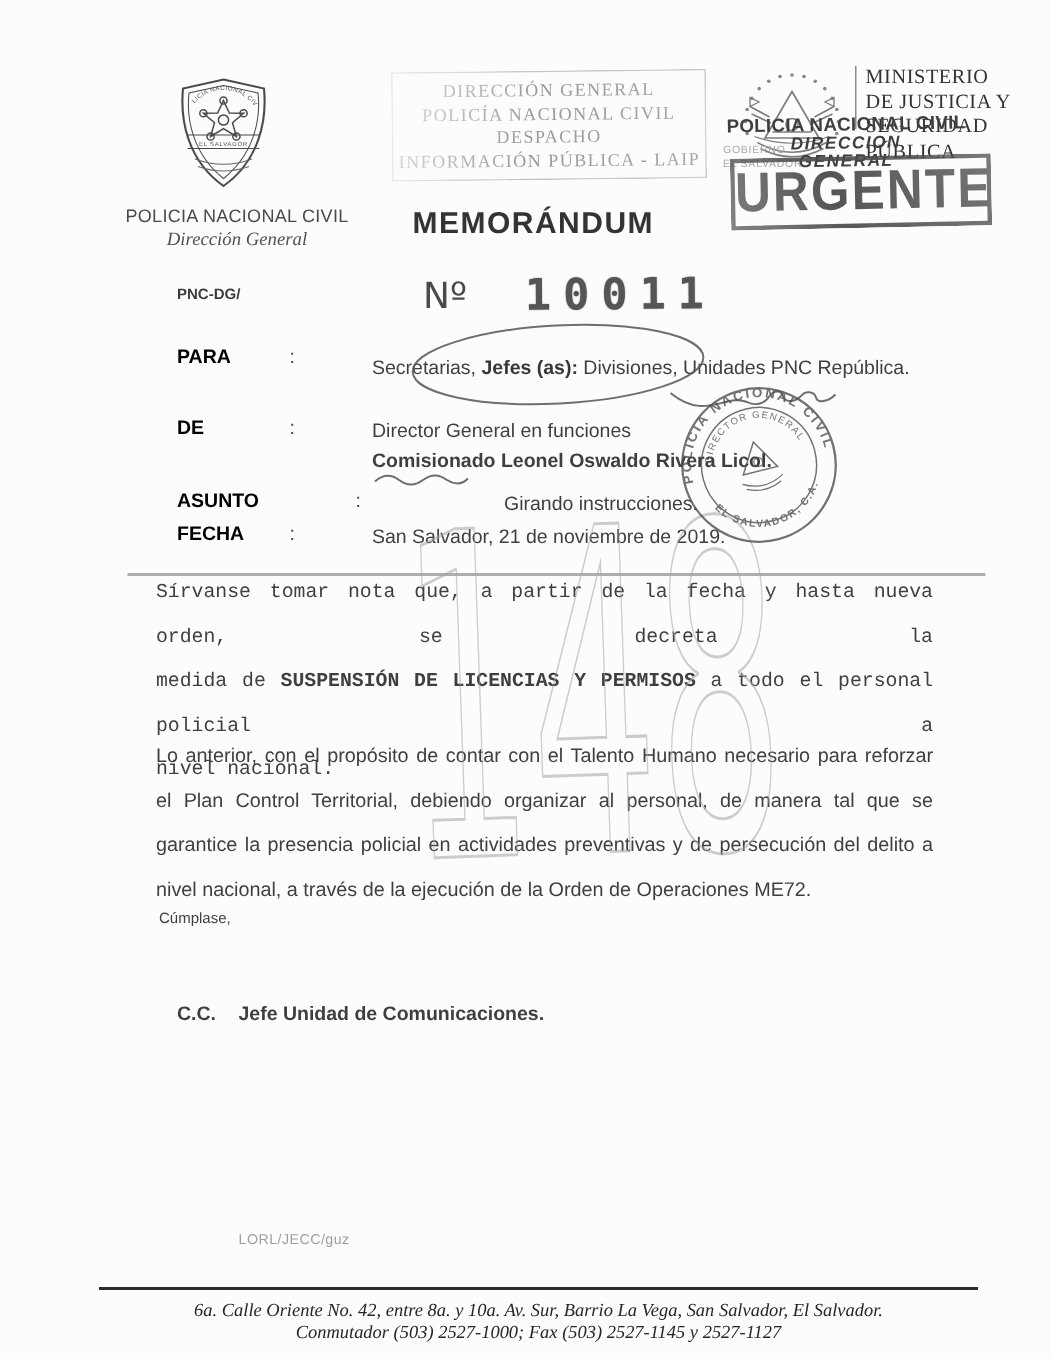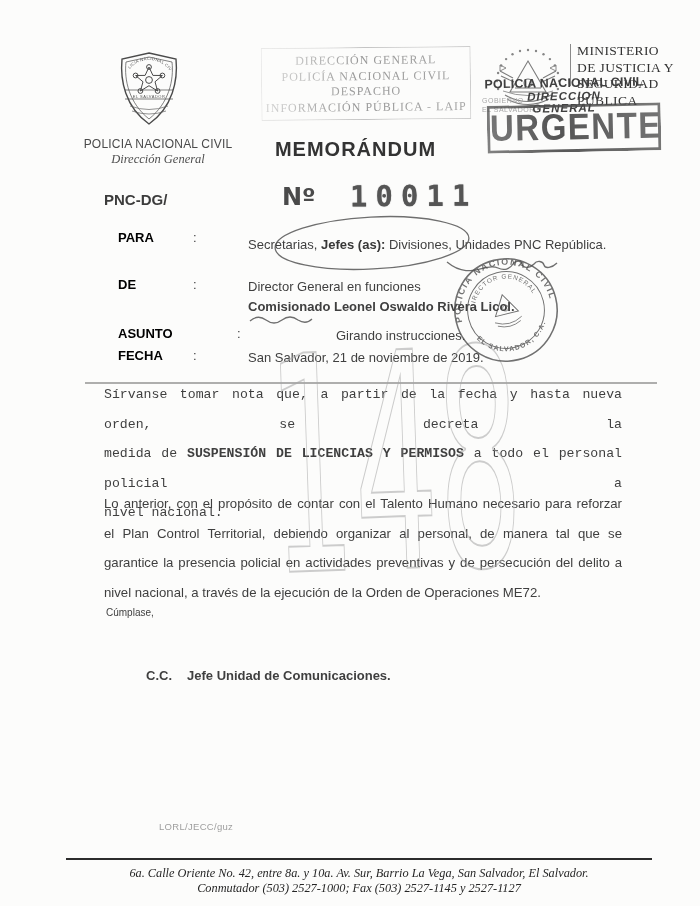--- a/index.html
+++ b/index.html
@@ -33,22 +33,22 @@
   #urgent-box{left:487px;top:104px;width:168px;height:42px;border:3px solid #4b4b4b;z-index:4;
     transform:rotate(-1.2deg);opacity:.92;
     -webkit-mask-image:linear-gradient(70deg,rgba(0,0,0,.75),rgba(0,0,0,1) 40%,rgba(0,0,0,.8));
     mask-image:linear-gradient(70deg,rgba(0,0,0,.75),rgba(0,0,0,1) 40%,rgba(0,0,0,.8));}
   #urgent-word{width:100%;text-align:center;font-weight:bold;font-size:33px;line-height:40px;
     letter-spacing:1.5px;color:#464646;transform:scaleY(1.12);font-family:"Liberation Sans",sans-serif;}
 
   
   #memo-title{left:248px;top:138px;width:215px;text-align:center;font-weight:bold;font-size:20px;
     letter-spacing:1px;color:#333;z-index:2;}
-  #ref-code{left:104px;top:191px;font-weight:bold;font-size:15px;color:#3c3c3c;z-index:2;}
-  #no-label{left:282px;top:183px;font-size:24px;font-weight:bold;color:#4a4a4a;z-index:2;
+  #ref-code{left:118px;top:191px;font-weight:bold;font-size:10px;color:#3c3c3c;z-index:2;}
+  #no-label{left:282px;top:183px;font-size:24px;font-weight:normal;color:#4a4a4a;z-index:2;
     font-family:"DejaVu Sans",sans-serif;}
   #memo-number{left:350px;top:179px;font-family:"DejaVu Sans Mono",monospace;font-weight:bold;
     font-size:29px;letter-spacing:8px;color:#555;z-index:2;transform:rotate(-.4deg);
     text-shadow:0 0 1px #8a8a8a;text-align:center;}
 
   
   .frow{position:absolute;left:118px;width:520px;display:flex;z-index:2;}
   .flabel{width:75px;font-weight:bold;font-size:13px;color:#000000;flex:none;}
   .fcolon{width:55px;font-size:13px;flex:none;}
   .fvalue{width:388px;font-size:13px;line-height:19.5px;color:#3f3f3f;}
@@ -62,21 +62,21 @@
 
   
   .para{position:absolute;left:104px;width:518px;font-size:13.2px;color:#3f3f3f;z-index:2;}
   #para1{top:380px;font-family:Liberation Mono, monospace;}
   #para2{top:489px;}
   .tline{line-height:29.5px;}
   .tline.just{text-align:justify;text-align-last:justify;}
   #closing{left:106px;top:607px;font-size:10px;z-index:2;}
   #cc-row{left:118px;top:668px;font-size:13px;z-index:2;}
   #cc-row b{margin-left:15px;}
-  #cc-label{font-weight:bold;margin-left:28px;}
+  #cc-label{font-weight:bold;}
 
   #initials{left:115px;top:821px;font-size:9.5px;color:#9e9e9e;letter-spacing:.3px;z-index:2;padding-left:44px;}
 
   
   #footer-rule{left:66px;top:858px;width:586px;height:2px;background:#2c2c2c;z-index:2;}
   #footer{left:66px;top:866px;width:586px;text-align:center;font-family:"Liberation Serif",serif;
     font-style:italic;font-size:12.3px;line-height:14.5px;color:#262626;z-index:2;}
 
   
   #wm-svg,#pen-svg{left:0;top:0;z-index:3;pointer-events:none;}

